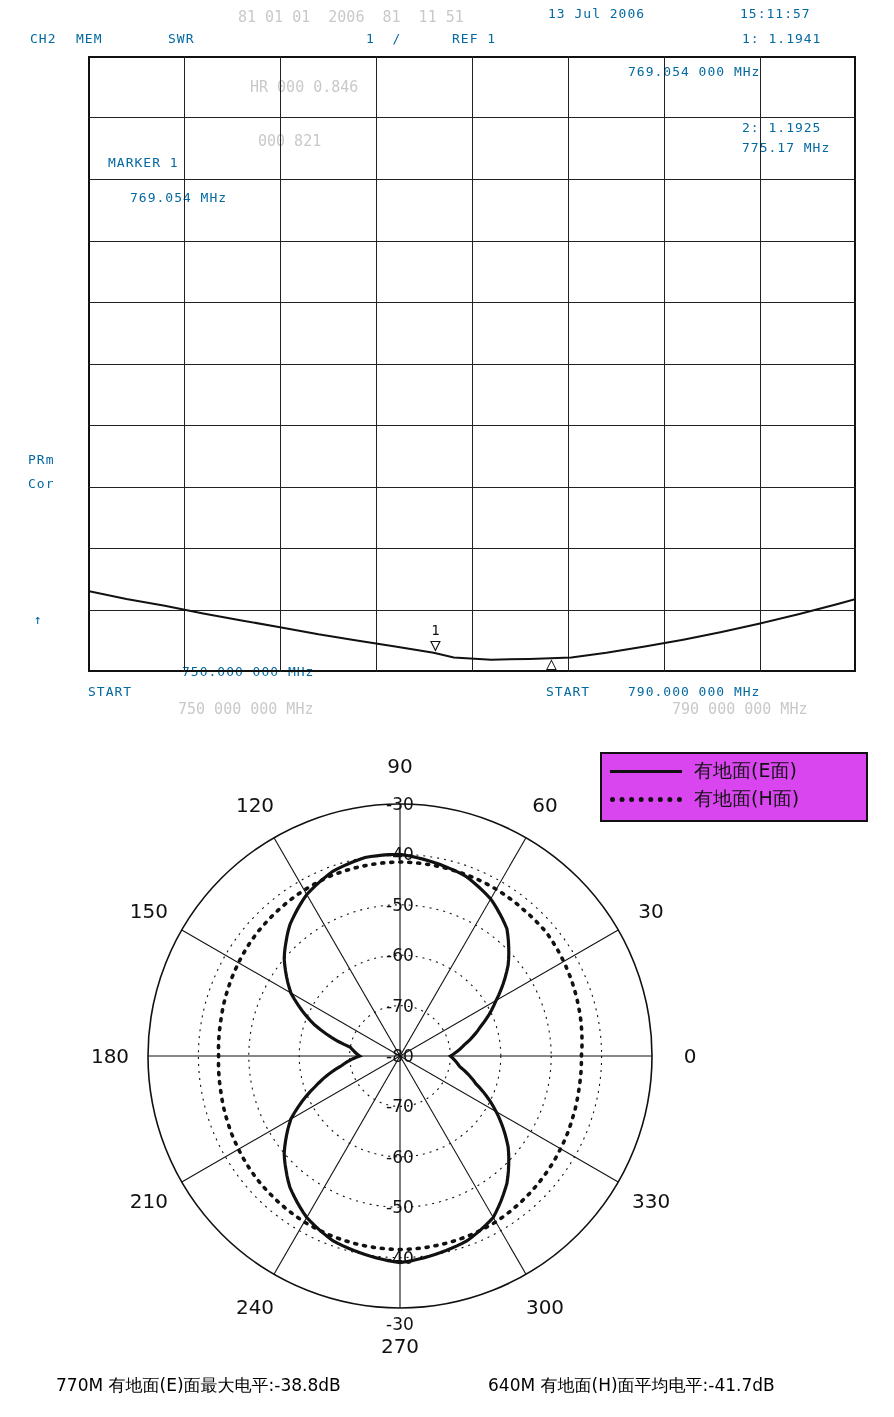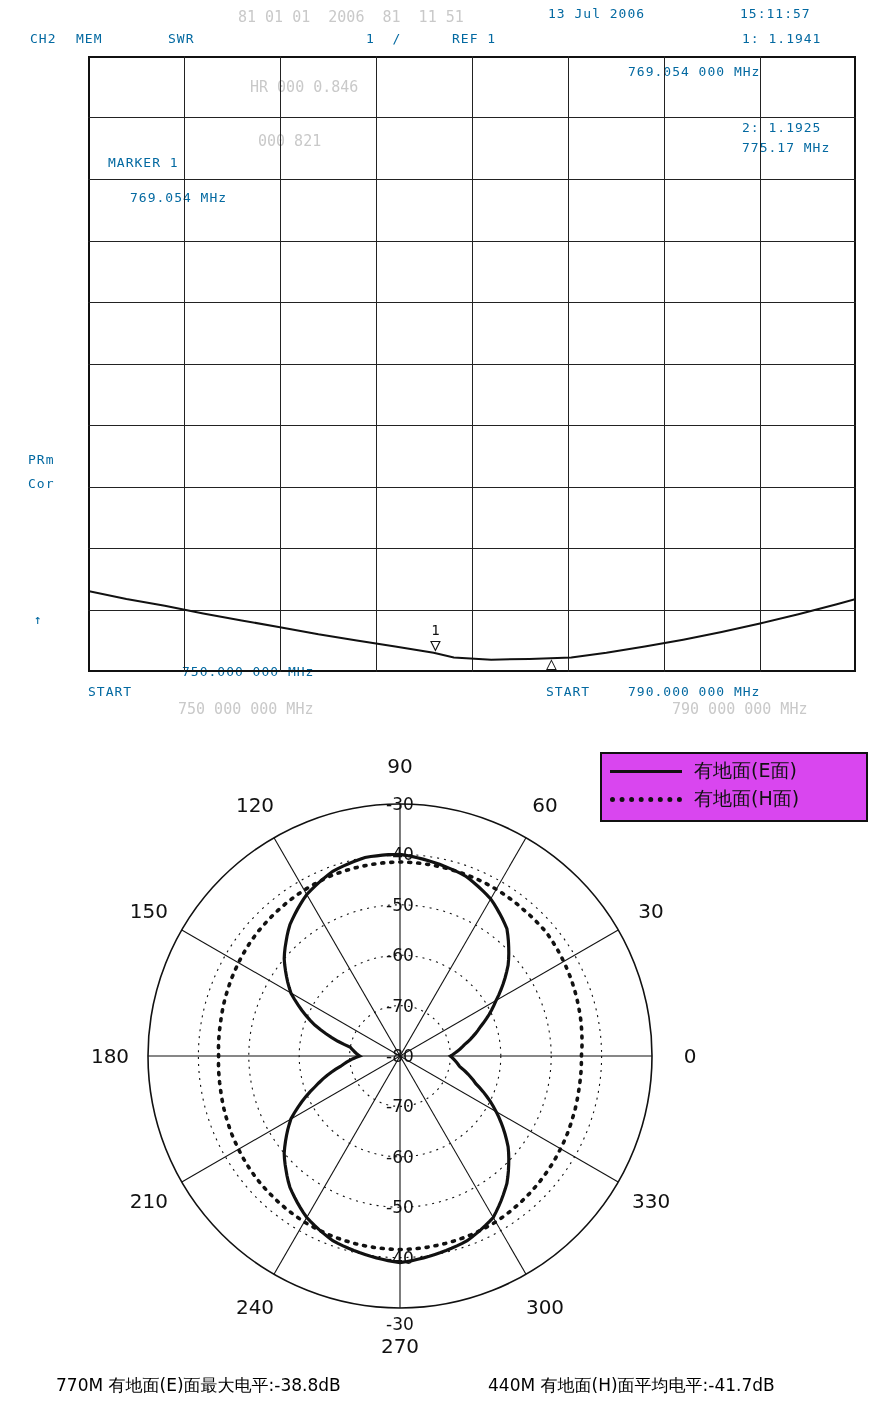--- a/index.html
+++ b/index.html
@@ -194,14 +194,14 @@
       <span class="legline"></span>
       <span class="legtxt">有地面(E面)</span>
     </div>
     <div class="legrow r2">
       <span class="legline dotted"></span>
       <span class="legtxt">有地面(H面)</span>
     </div>
   </div>
 
   <div class="caption cap-l">770M 有地面(E)面最大电平:-38.8dB</div>
-  <div class="caption cap-r">440M 有地面(H)面平均电平:-41.7dB</div>
+  <div class="caption cap-r">640M 有地面(H)面平均电平:-41.7dB</div>
 </div>
 
 </body></html>

